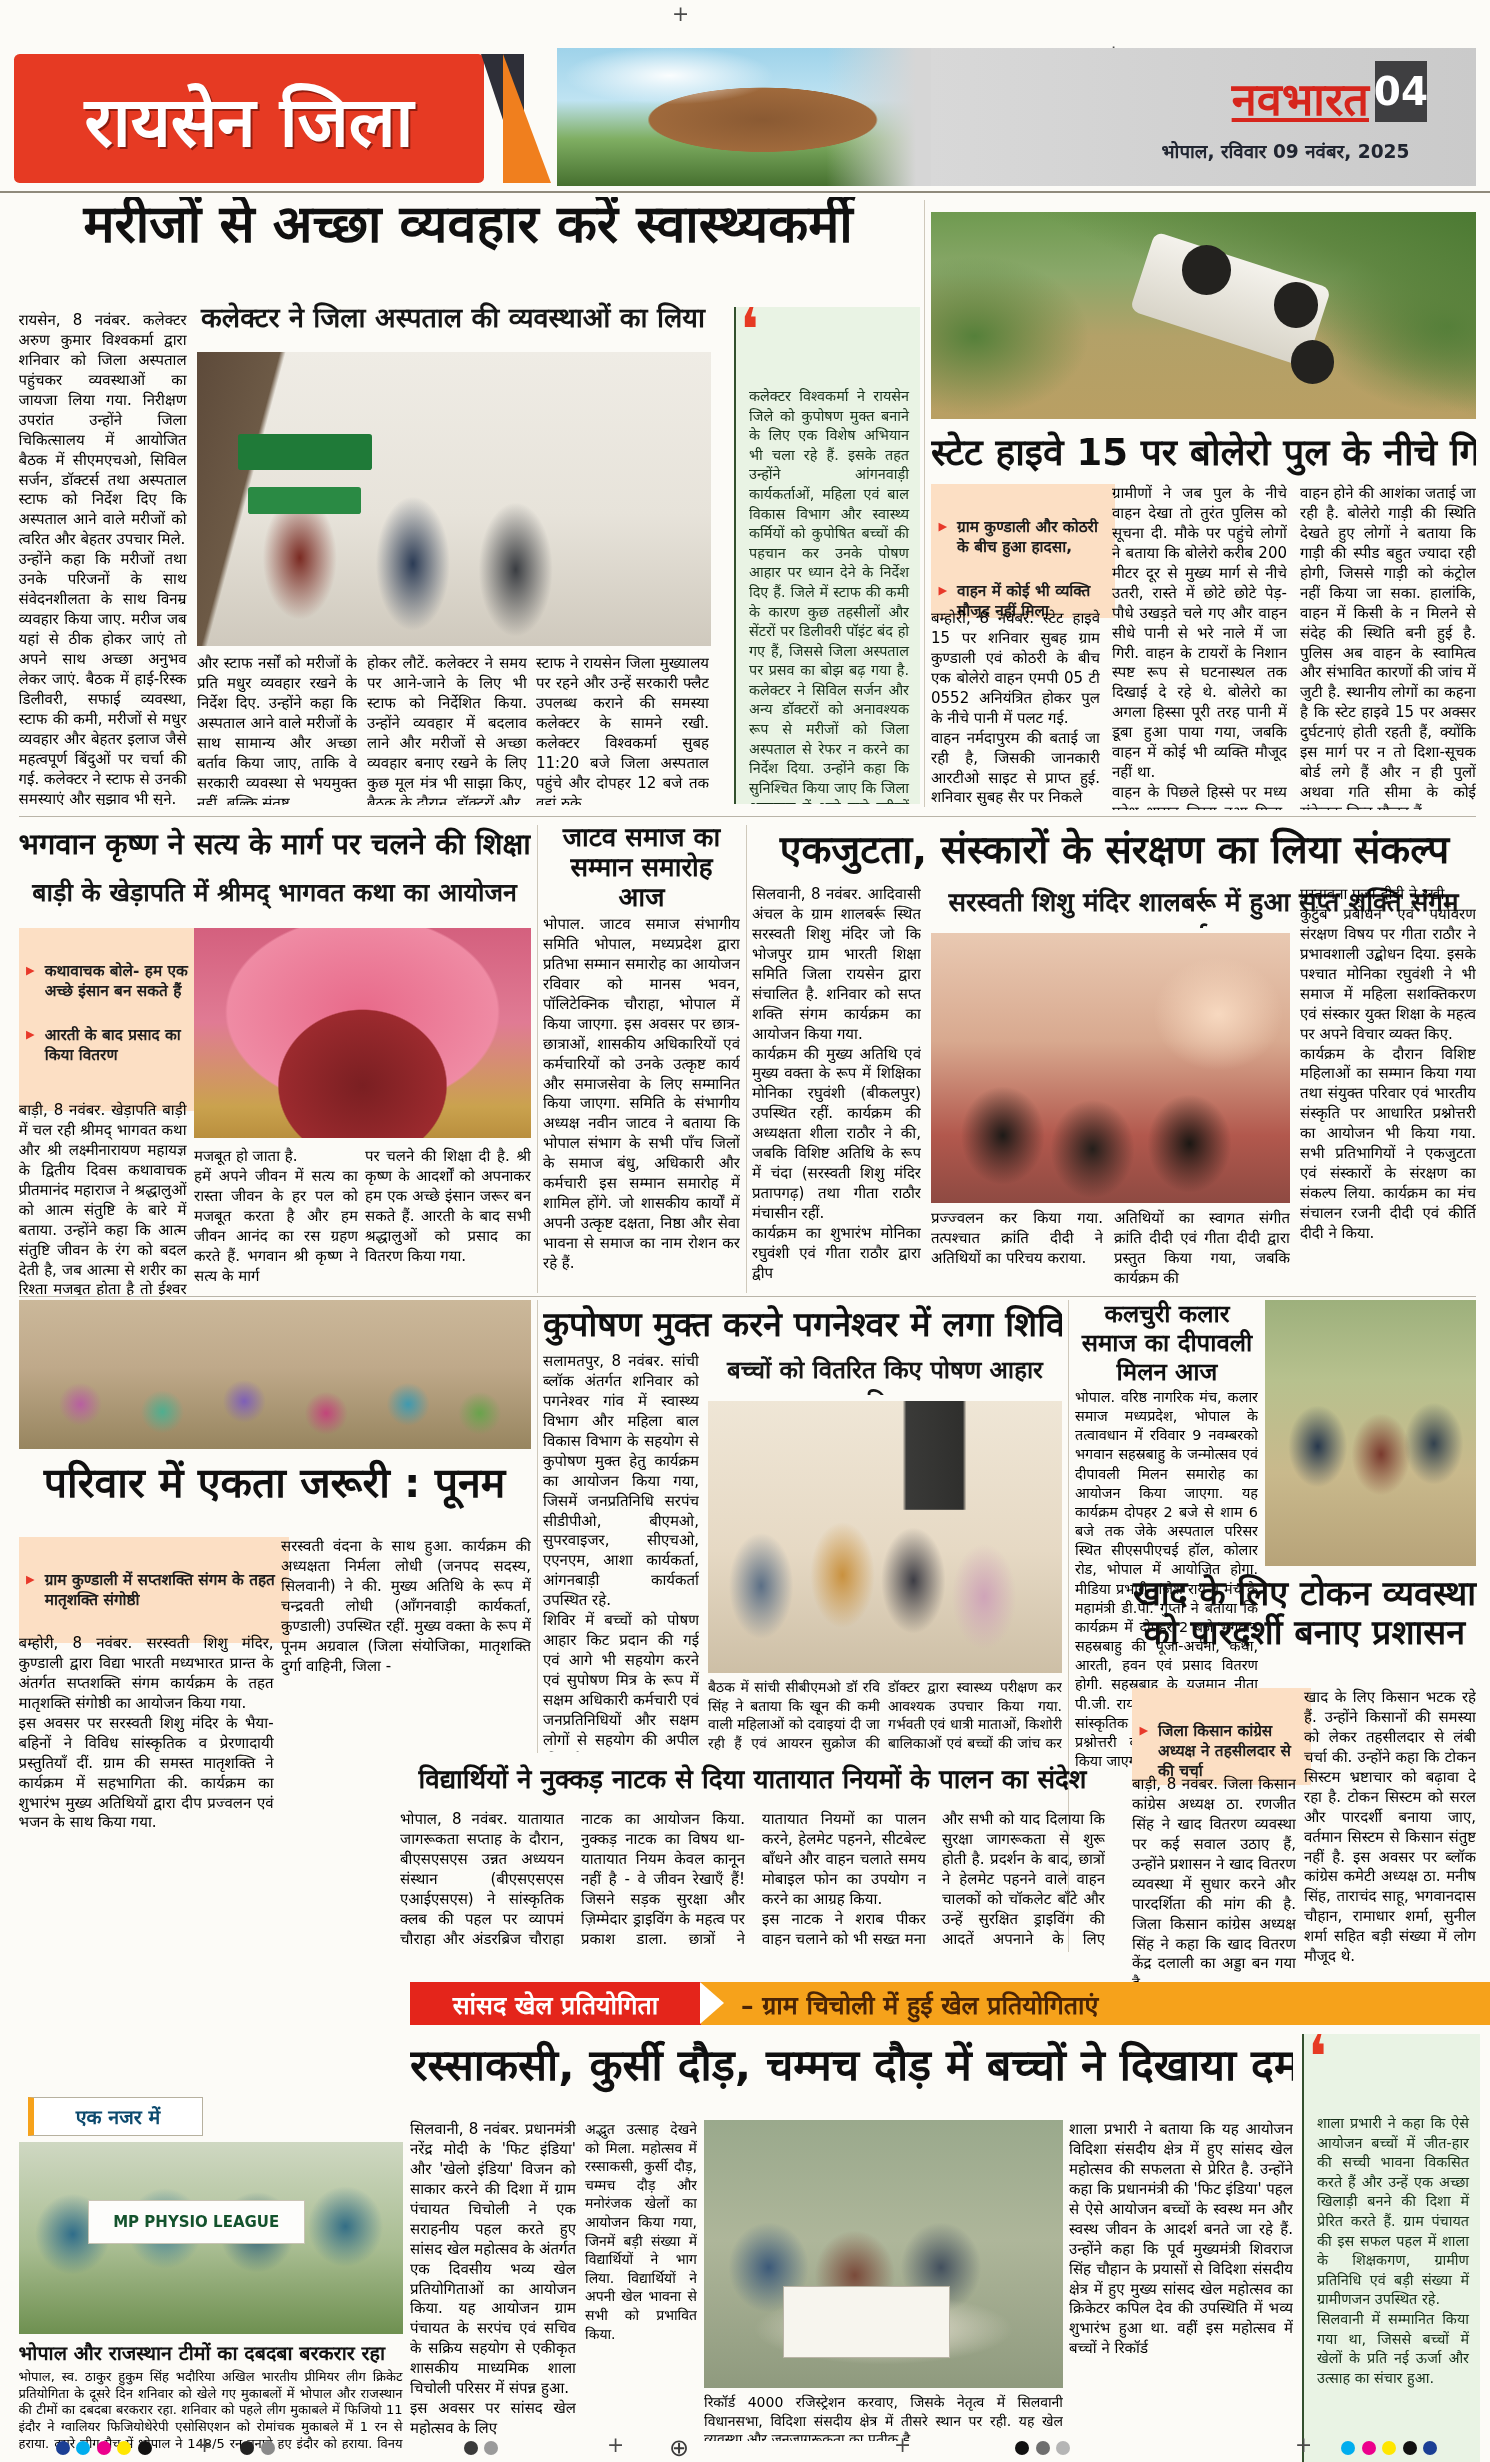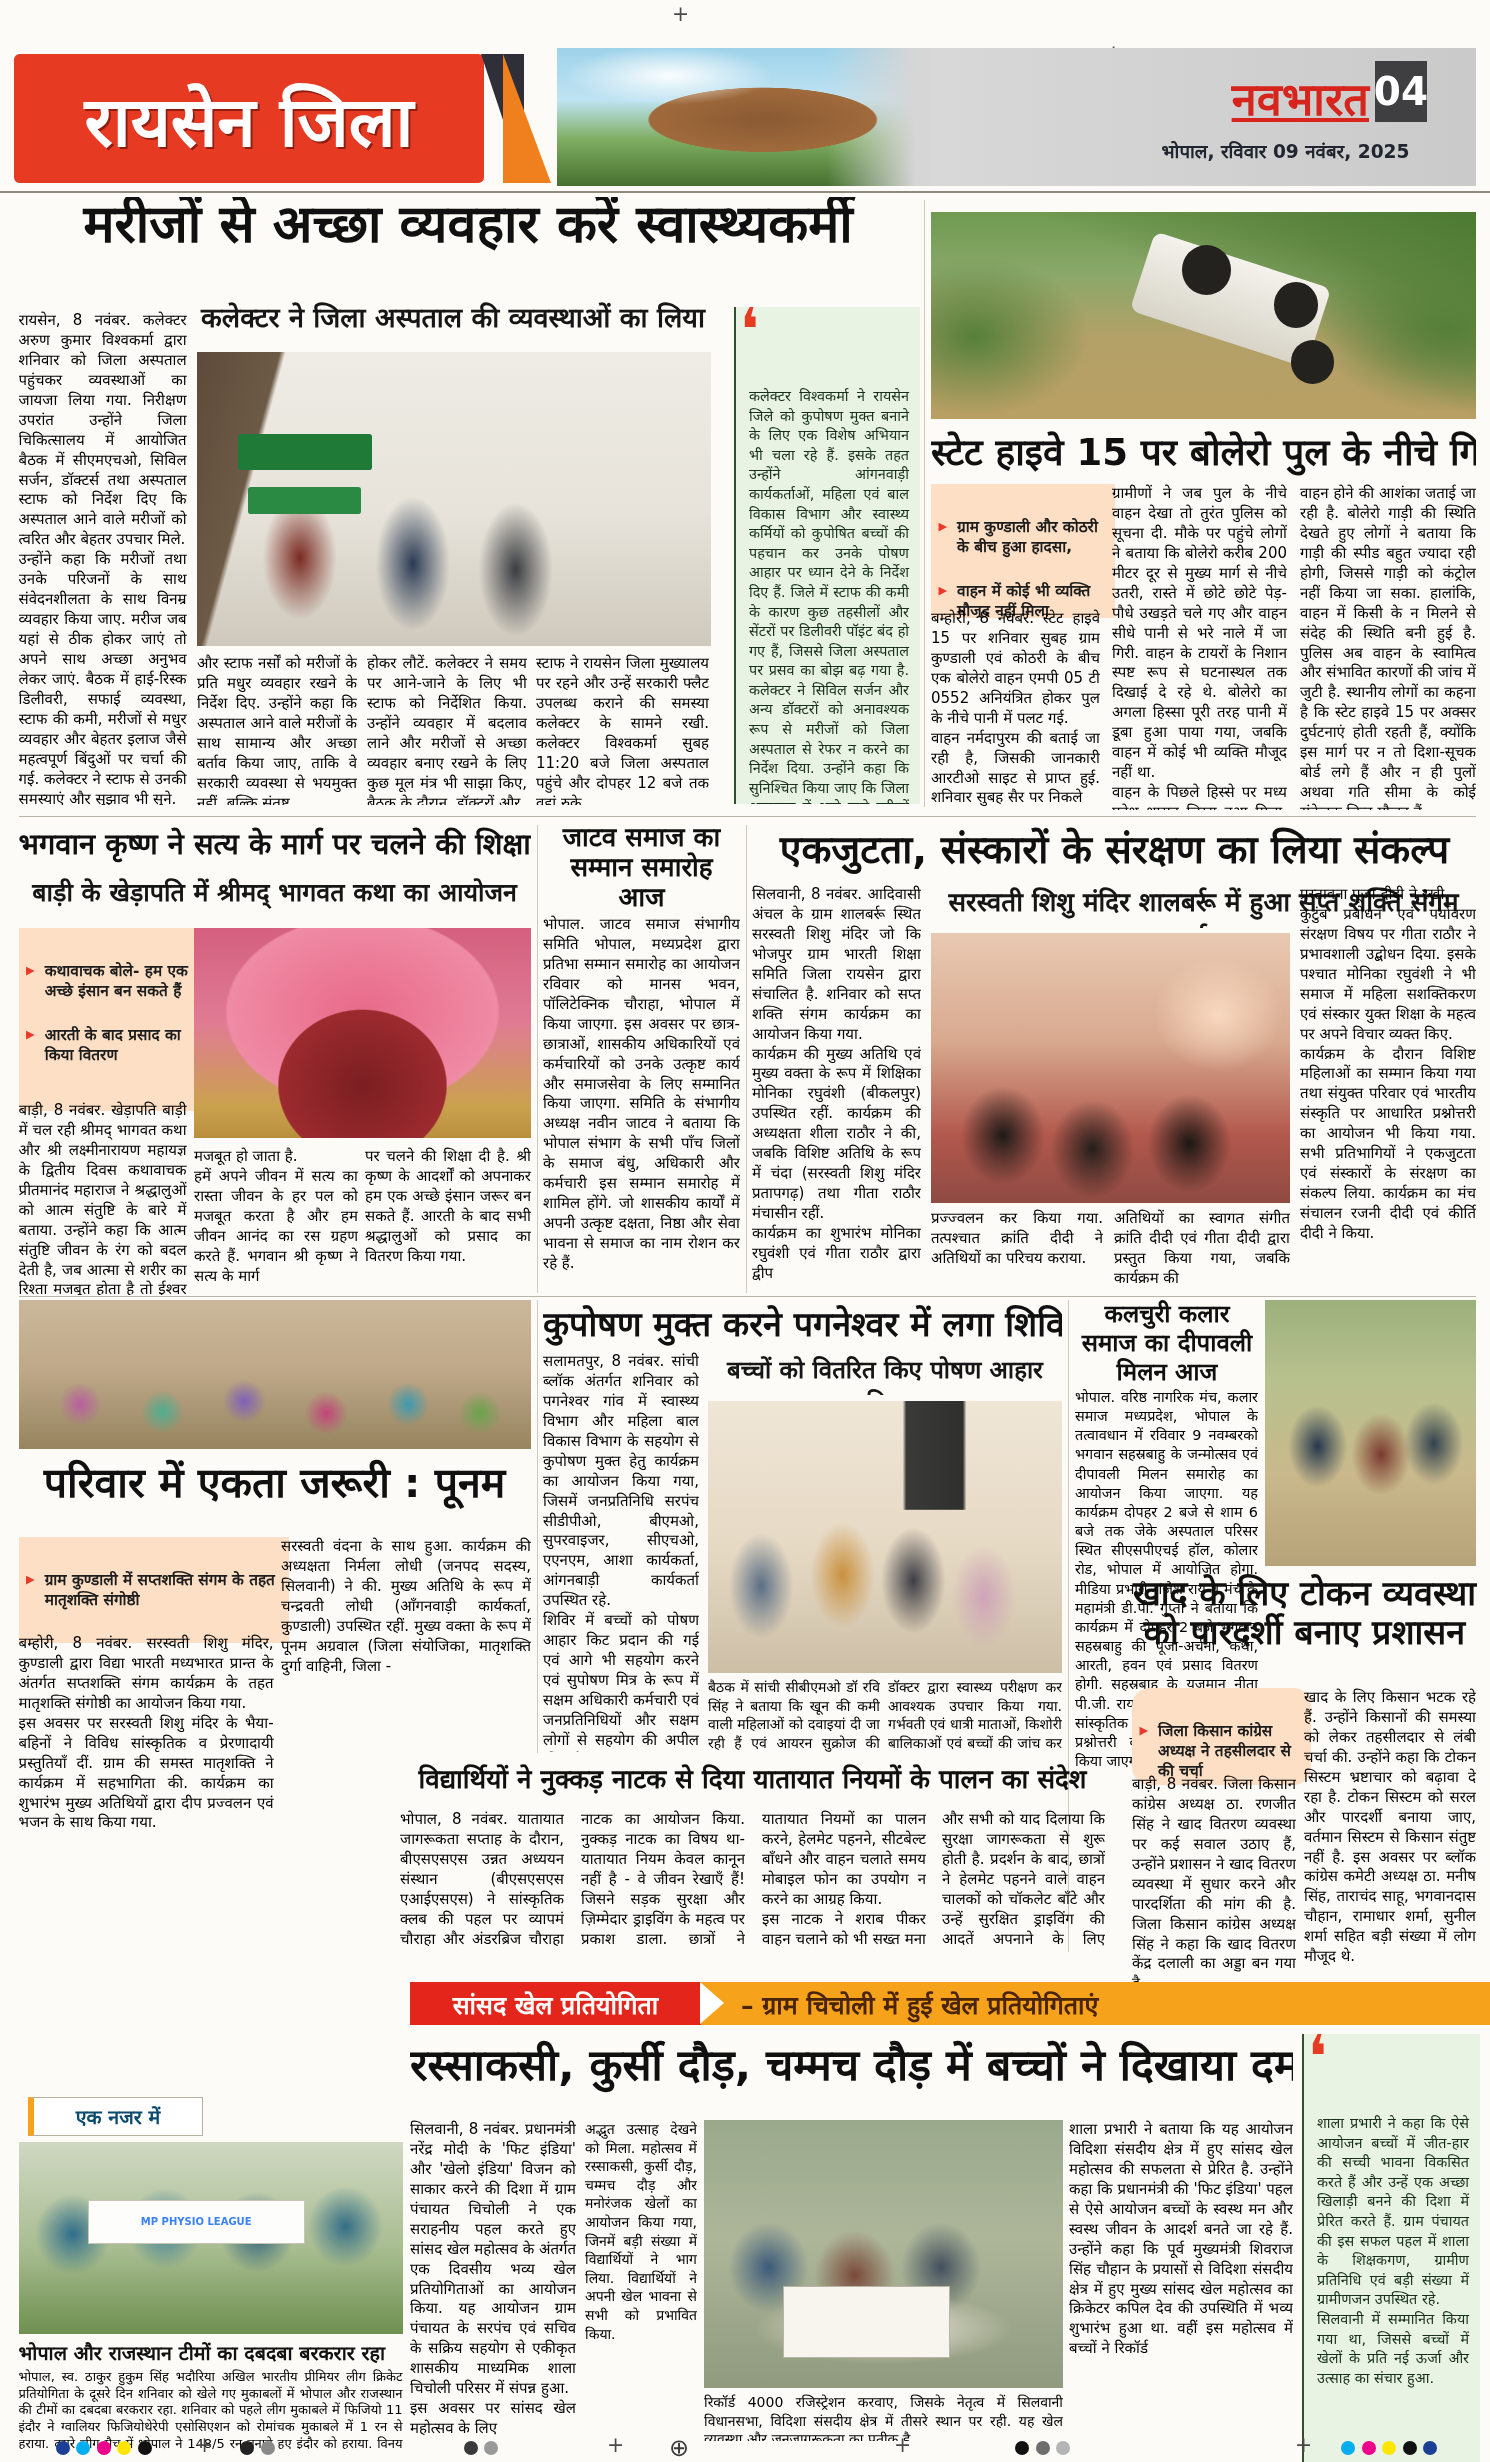--- a/index.html
+++ b/index.html
@@ -156,21 +156,21 @@
   .kl-body{left:1075px;top:1388px;width:183px;height:559px;font-size:14.4px;}
 
   
   .kh-photo{left:1265px;top:1300px;width:211px;height:266px;
     background:
       radial-gradient(ellipse 20% 22% at 25% 55%, #27384d 0%, rgba(0,0,0,0) 70%),
       radial-gradient(ellipse 20% 22% at 55% 58%, #7a3a2e 0%, rgba(0,0,0,0) 70%),
       radial-gradient(ellipse 20% 22% at 80% 54%, #32414e 0%, rgba(0,0,0,0) 70%),
       linear-gradient(to bottom, #9db07c 0%, #b7c18e 30%, #c9b98c 65%, #b7a379 100%);}
   .kh-headline{left:1132px;top:1574px;width:345px;height:108px;font-size:34px;line-height:1.15;}
-  .kh-bullet{left:1132px;top:1688px;width:164px;height:80px;border-radius:18px;}
+  .kh-bullet{left:1132px;top:1688px;width:164px;height:80px;}
   .kh-col1{left:1132px;top:1775px;width:164px;height:313px;}
   .kh-col2{left:1304px;top:1688px;width:172px;height:400px;}
 
   
   .nt-headline{left:400px;top:1760px;width:705px;height:45px;font-size:26px;white-space:nowrap;}
   .nt-col1{left:400px;top:1810px;width:164px;height:136px;}
   .nt-col2{left:581px;top:1810px;width:164px;height:136px;}
   .nt-col3{left:762px;top:1810px;width:164px;height:136px;}
   .nt-col4{left:942px;top:1810px;width:163px;height:136px;}
 
@@ -201,21 +201,21 @@
   .en-label{left:28px;top:2097px;width:168px;height:37px;border:0.9px solid #b7b19f;border-left:6.5px solid #f6a21b;
             background:#fff;display:flex;align-items:center;justify-content:center;font-size:19.6px;font-weight:800;color:#0c4a6e;}
   .en-photo{left:18.6px;top:2142px;width:384px;height:192px;
     background:
       radial-gradient(ellipse 14% 30% at 14% 48%, #2f6d8a 0%, rgba(0,0,0,0) 70%),
       radial-gradient(ellipse 14% 30% at 38% 45%, #3a7d97 0%, rgba(0,0,0,0) 70%),
       radial-gradient(ellipse 14% 30% at 62% 47%, #2a5f7a 0%, rgba(0,0,0,0) 70%),
       radial-gradient(ellipse 14% 30% at 85% 44%, #336e86 0%, rgba(0,0,0,0) 70%),
       linear-gradient(to bottom, #cfd8c2 0%, #a9bd92 55%, #6e9050 100%);}
   .en-banner{position:absolute;left:18%;top:30%;width:56%;height:22%;background:#fdfdfb;border:0.9px solid #c9c4b4;
-             display:flex;align-items:center;justify-content:center;font-size:10px;font-weight:800;color:#3b82f6;}
+             display:flex;align-items:center;justify-content:center;font-size:15px;font-weight:800;color:#14532d;}
   .en-caphead{left:18.6px;top:2339px;width:384px;height:28px;font-size:19.6px;font-weight:800;color:#111;overflow:hidden;}
   .en-caption{left:18.6px;top:2369px;width:384px;height:80px;font-size:13px;line-height:1.28;}
 
   
   .dot{position:absolute;width:14px;height:14px;border-radius:50%;top:2441px;}
   .reg{position:absolute;top:2434px;color:#3a3a3a;font-size:24px;}
 </style>
 </head>
 <body>
 

